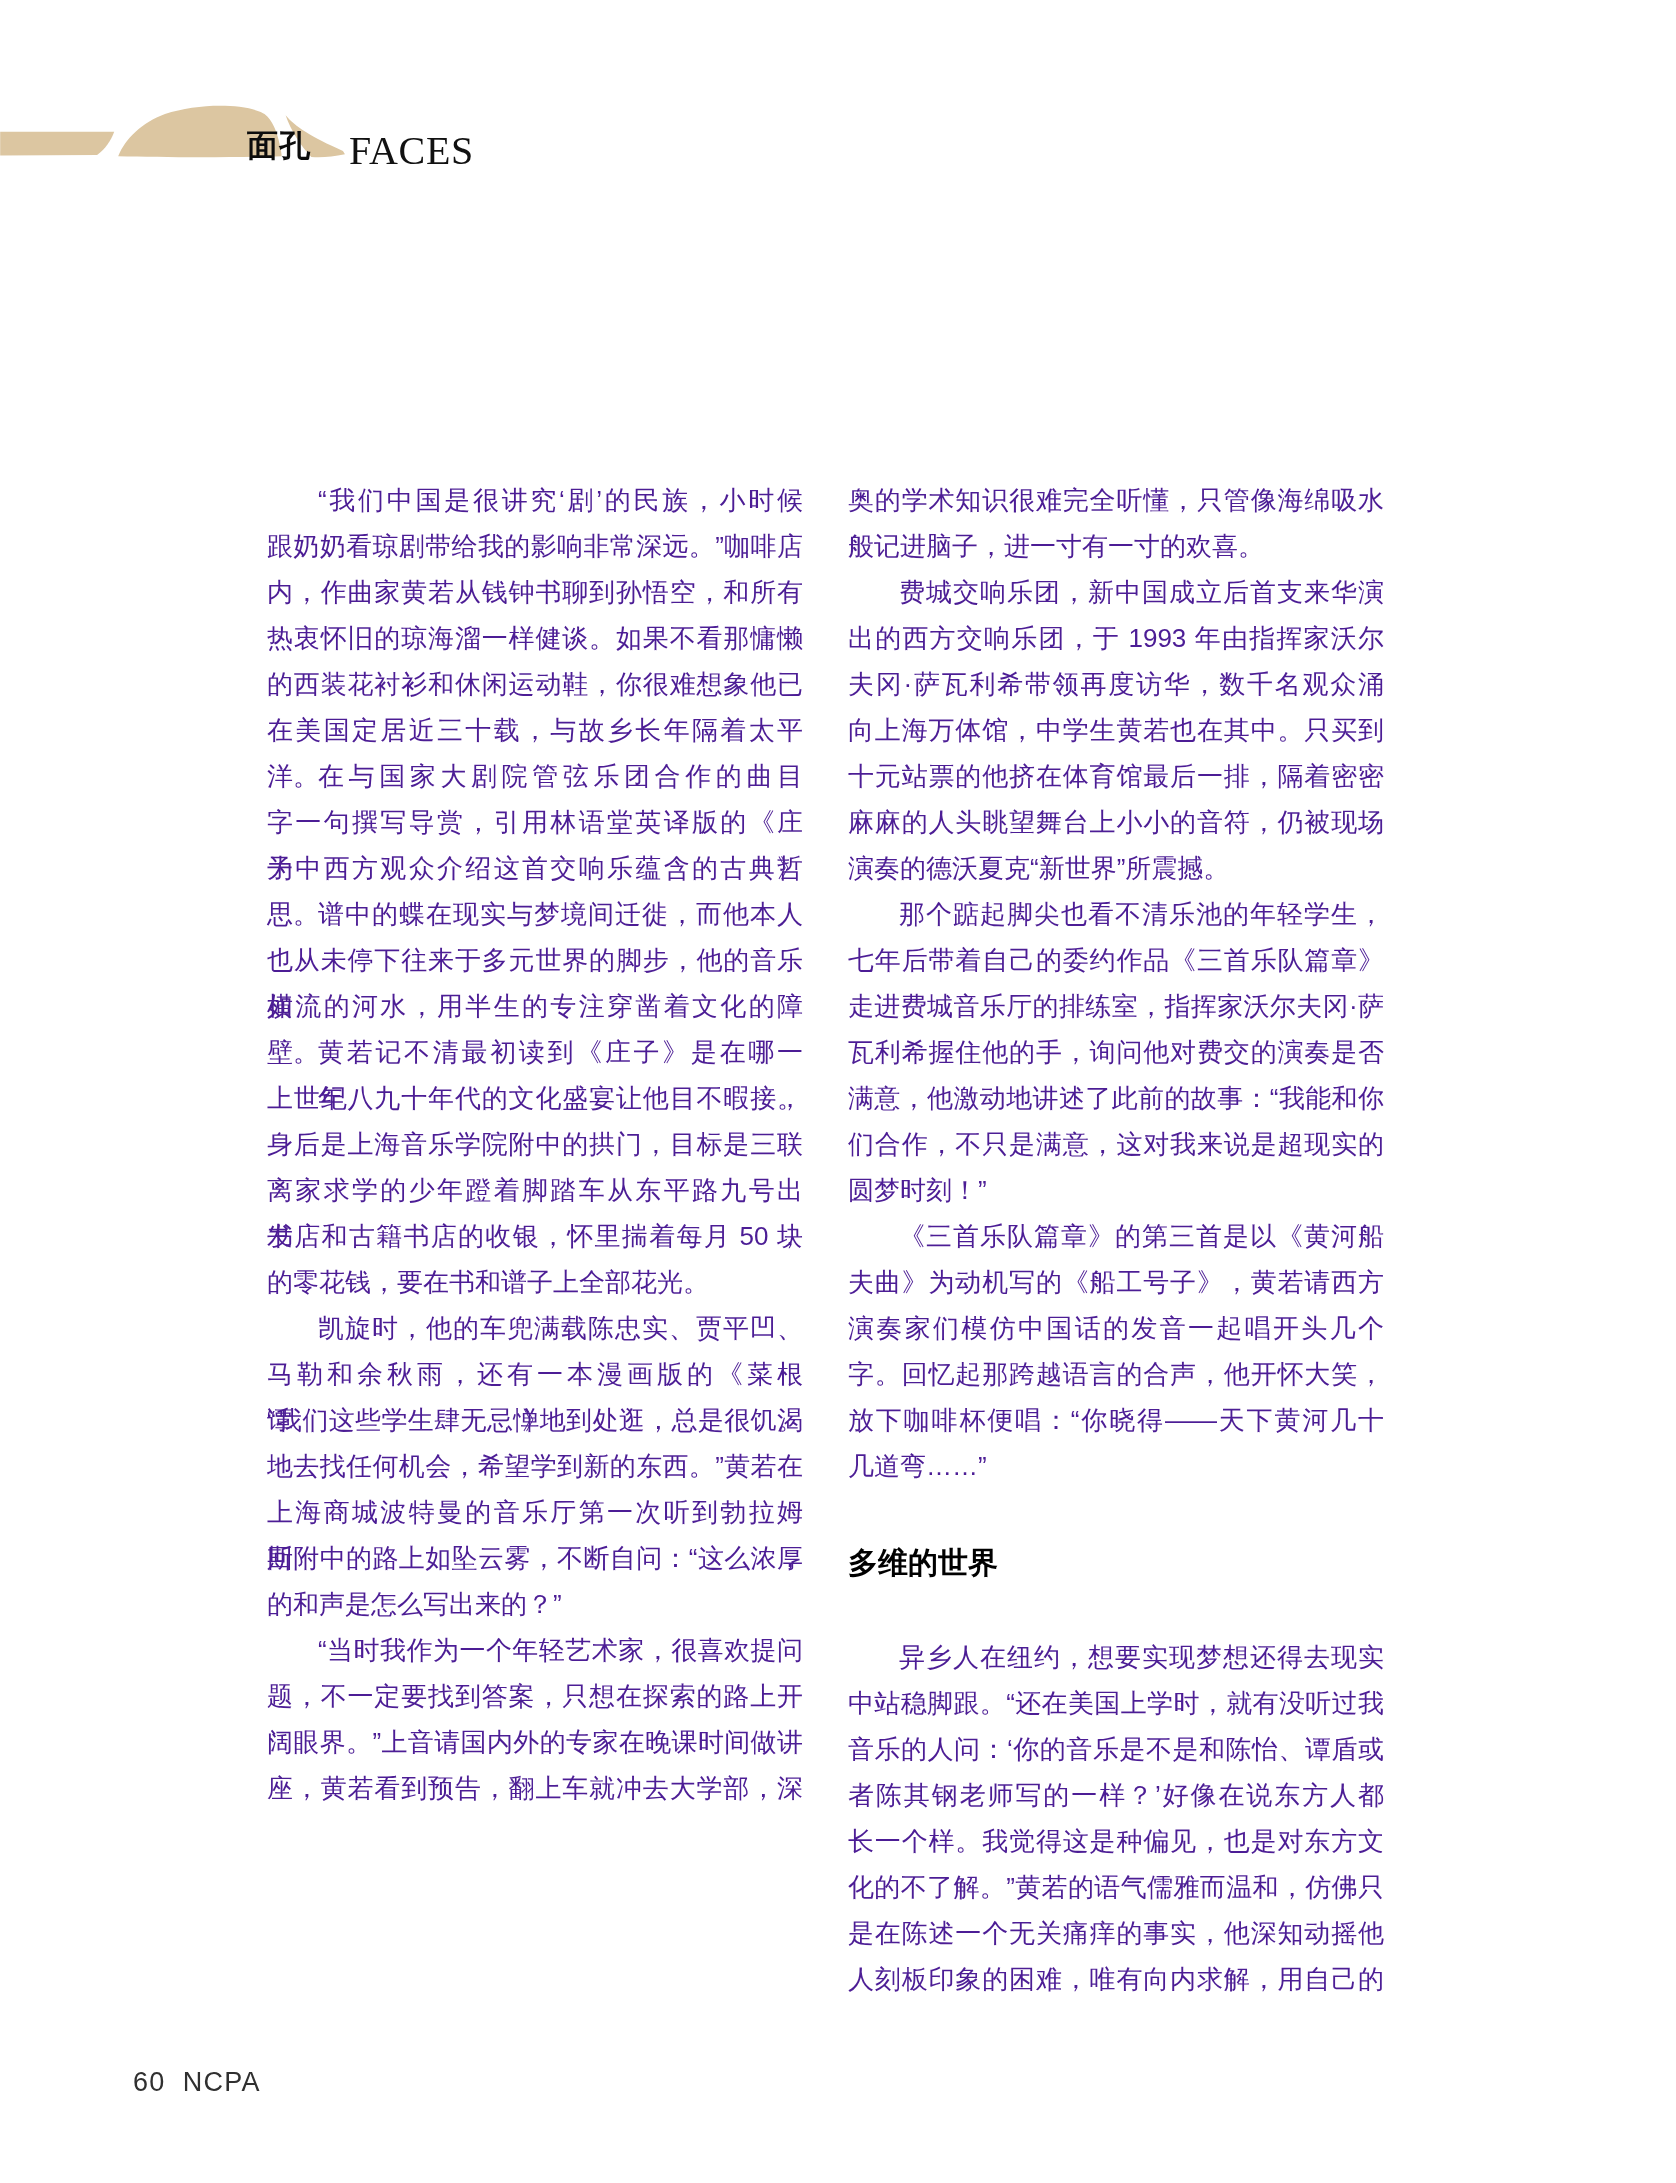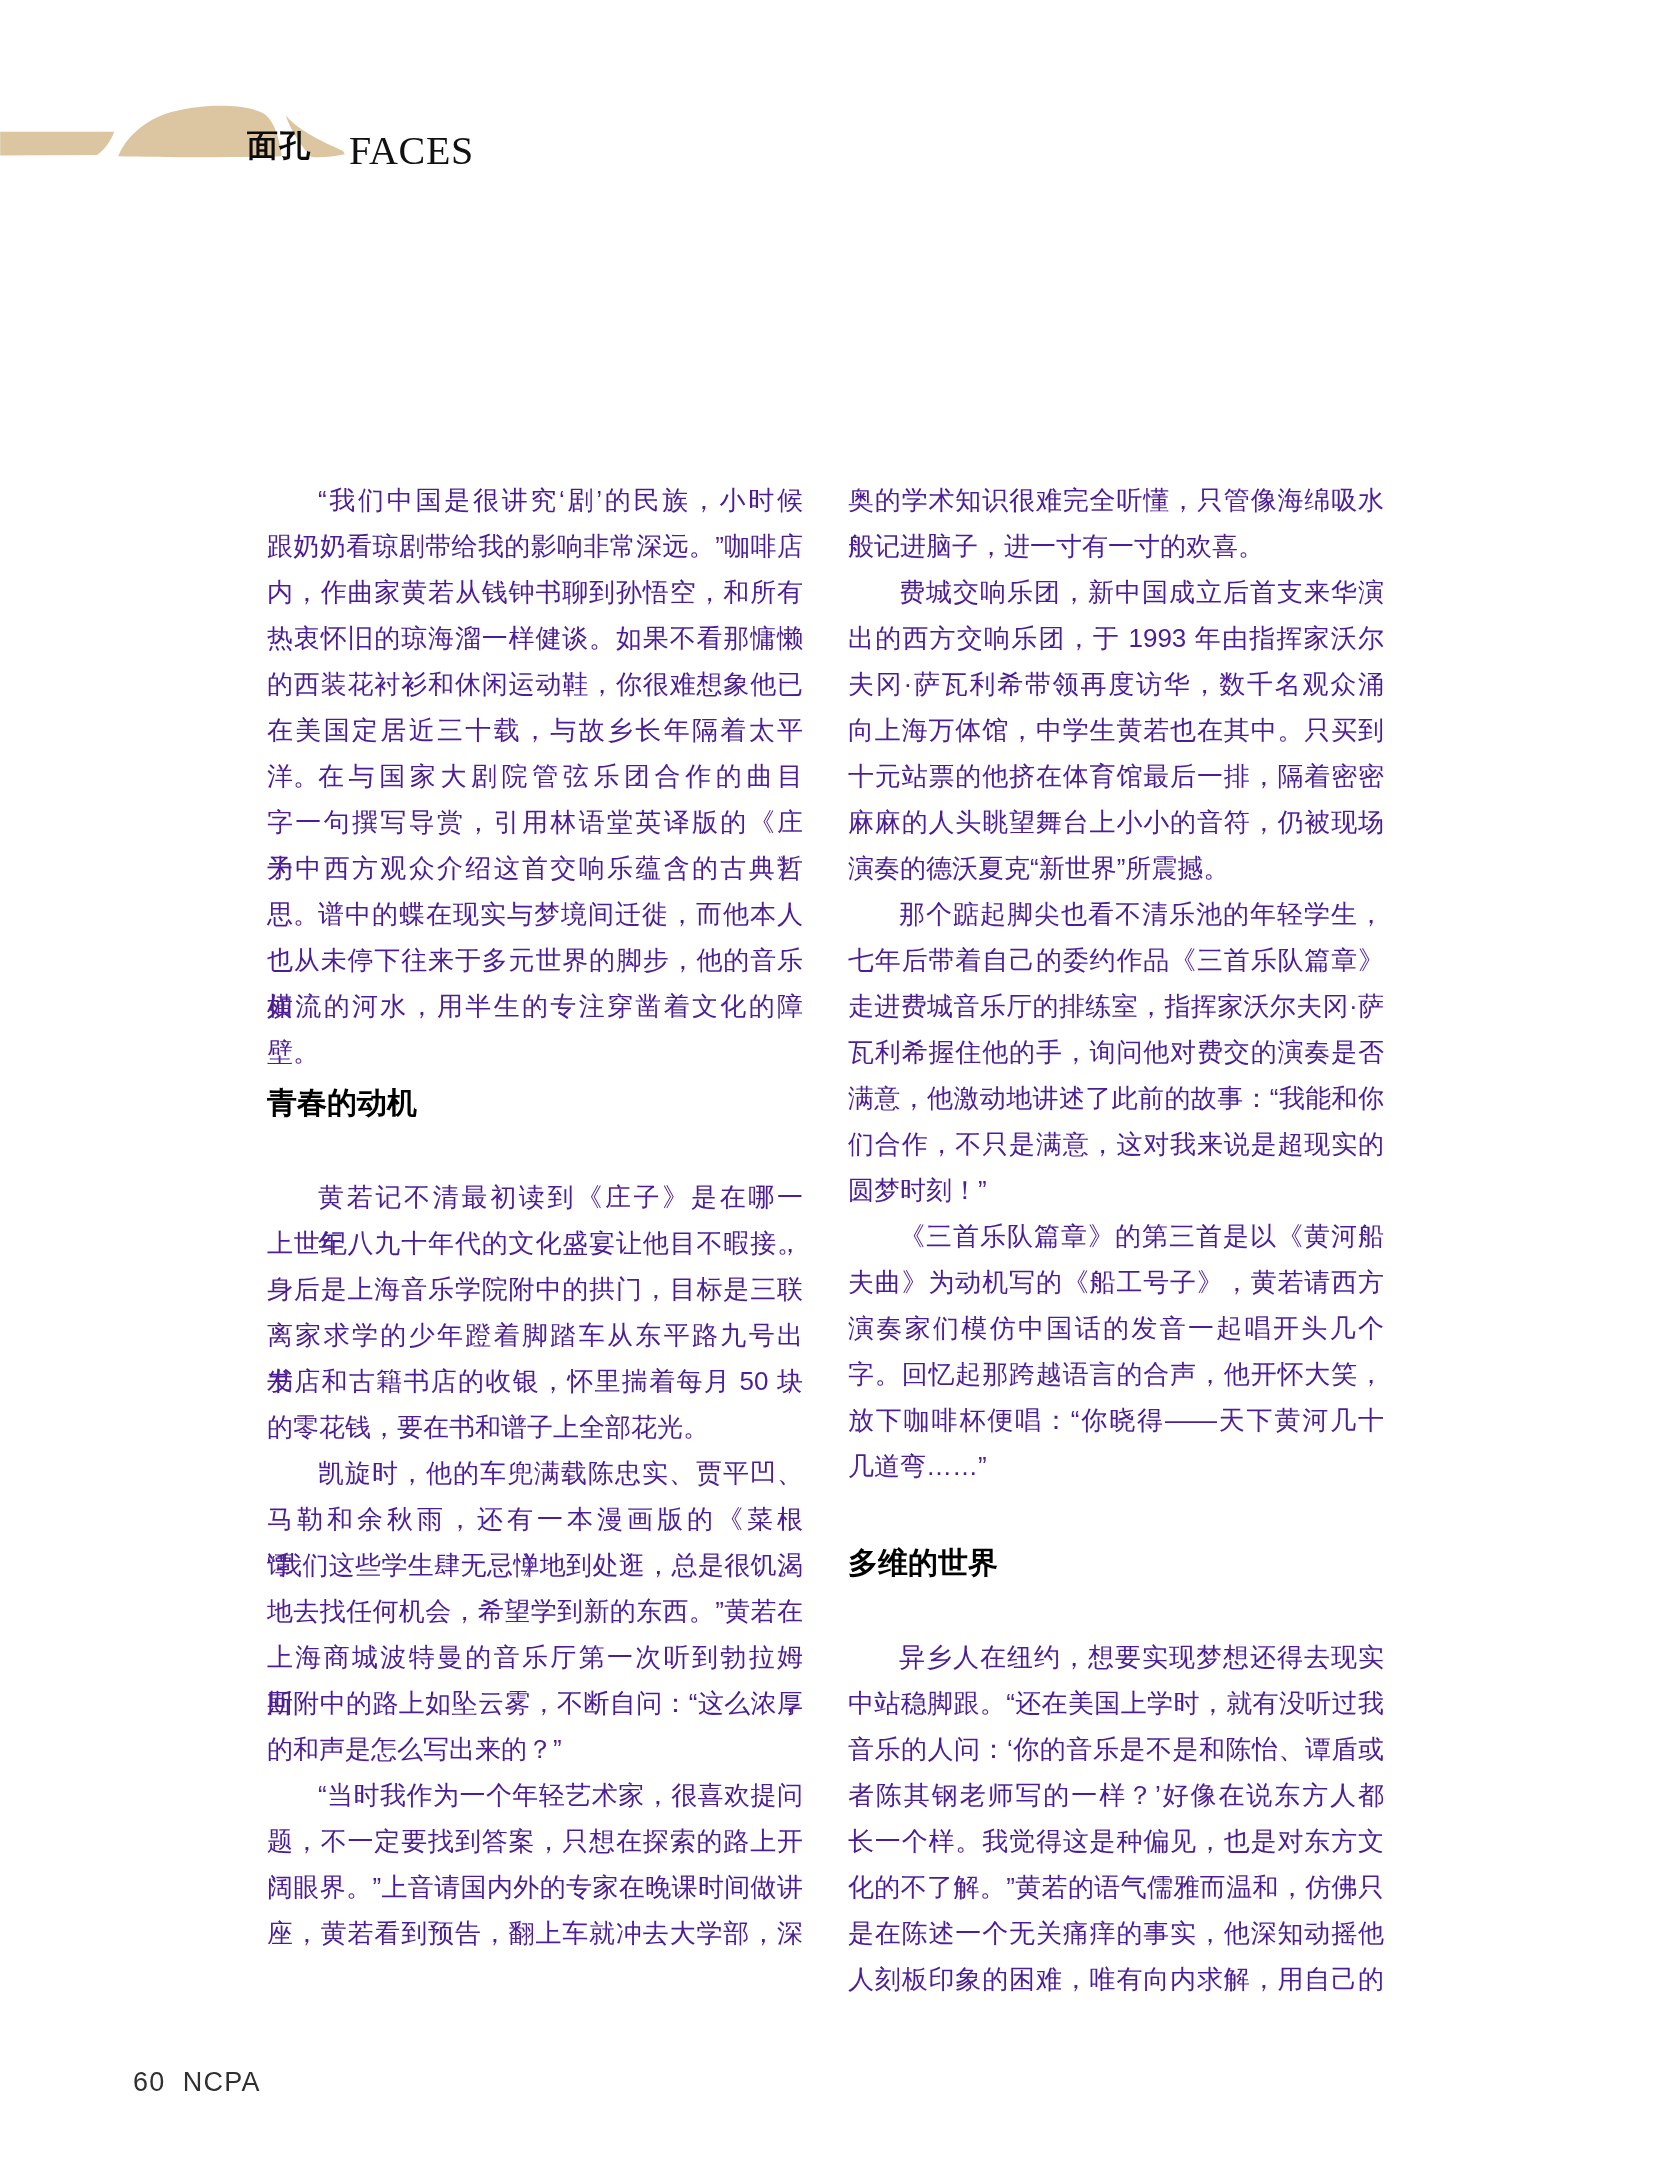--- a/index.html
+++ b/index.html
@@ -84,21 +84,20 @@
       <div class="line">内，作曲家黄若从钱钟书聊到孙悟空，和所有</div>
       <div class="line">热衷怀旧的琼海溜一样健谈。如果不看那慵懒</div>
       <div class="line">的西装花衬衫和休闲运动鞋，你很难想象他已</div>
       <div class="line endline">在美国定居近三十载，与故乡长年隔着太平洋。</div>
       <div class="line indent">在与国家大剧院管弦乐团合作的曲目</div>
       <div class="line">字一句撰写导赏，引用林语堂英译版的《庄子》</div>
       <div class="line endline">为中西方观众介绍这首交响乐蕴含的古典哲思。</div>
       <div class="line indent">谱中的蝶在现实与梦境间迁徙，而他本人</div>
       <div class="line">也从未停下往来于多元世界的脚步，他的音乐如</div>
       <div class="line endline">横流的河水，用半生的专注穿凿着文化的障壁。</div>
-      <div class="heading">青春的动机</div>
       <div class="line indent">黄若记不清最初读到《庄子》是在哪一年，</div>
       <div class="line">上世纪八九十年代的文化盛宴让他目不暇接。</div>
       <div class="line">身后是上海音乐学院附中的拱门，目标是三联</div>
       <div class="line">离家求学的少年蹬着脚踏车从东平路九号出发，</div>
       <div class="line">书店和古籍书店的收银，怀里揣着每月 50 块</div>
       <div class="line endline">的零花钱，要在书和谱子上全部花光。</div>
       <div class="line indent">凯旋时，他的车兜满载陈忠实、贾平凹、</div>
       <div class="line">马勒和余秋雨，还有一本漫画版的《菜根谭》。</div>
       <div class="line">“我们这些学生肆无忌惮地到处逛，总是很饥渴</div>
       <div class="line">地去找任何机会，希望学到新的东西。”黄若在</div>

